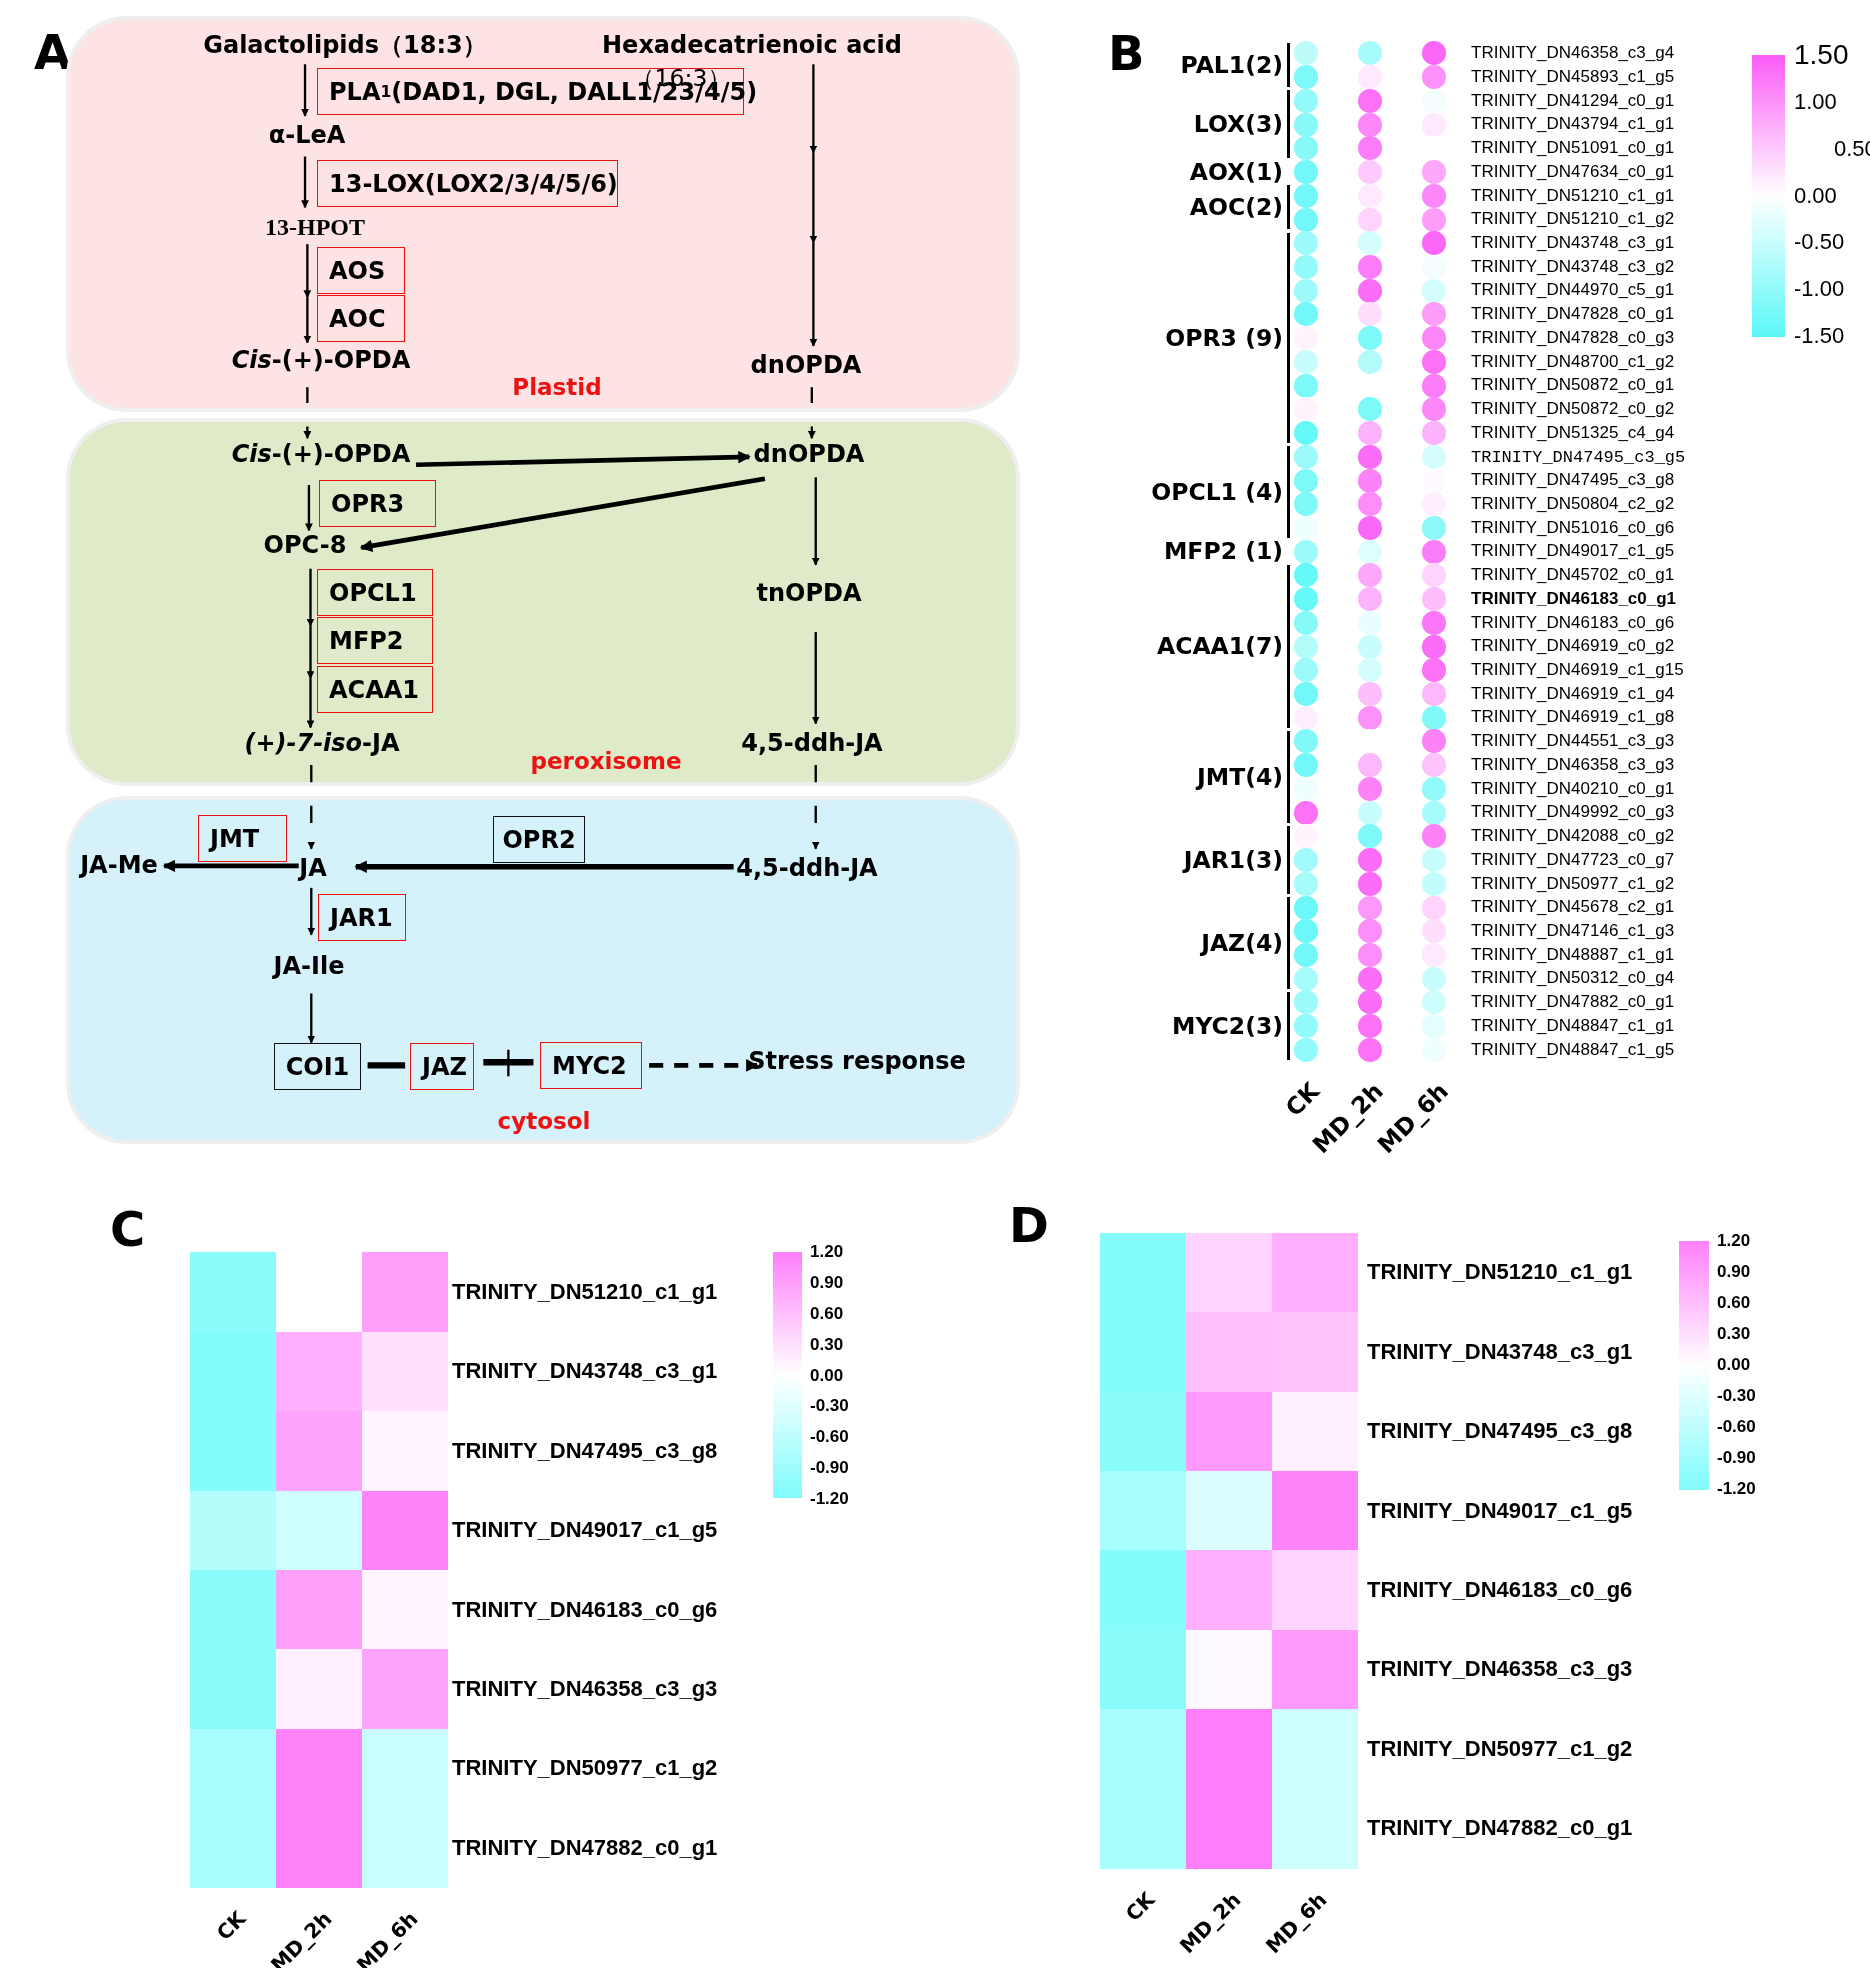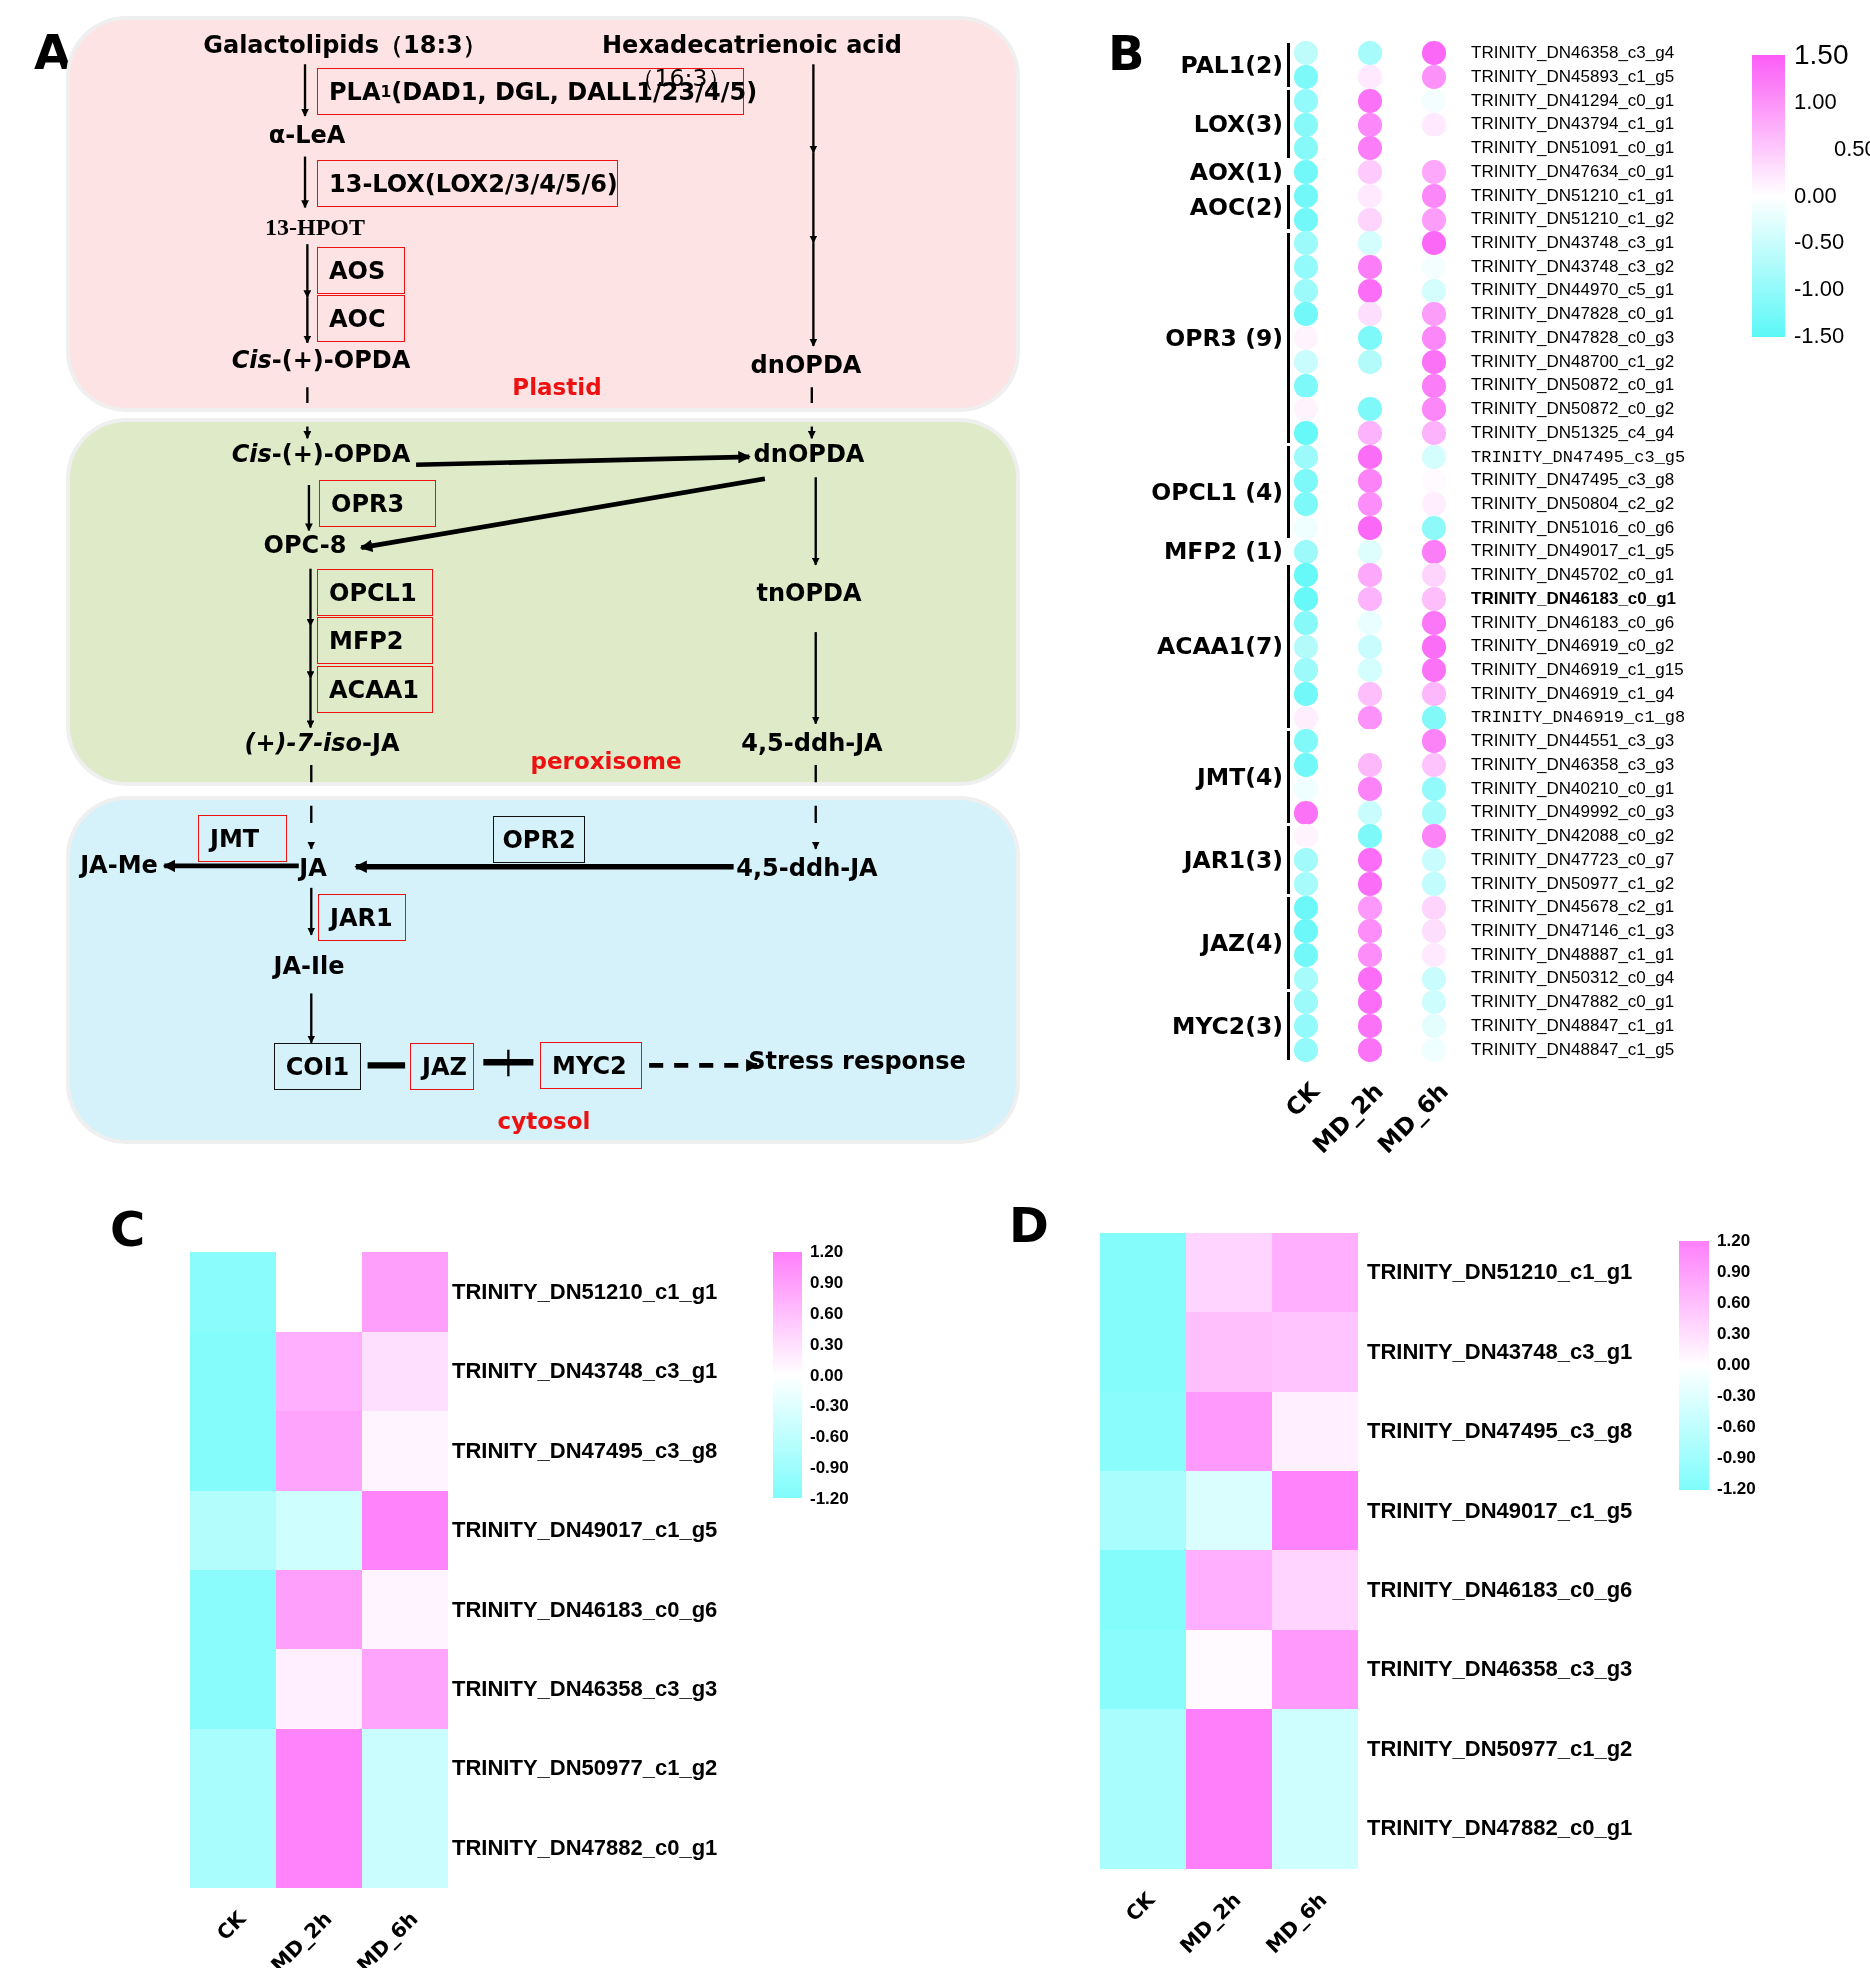--- a/index.html
+++ b/index.html
@@ -230,21 +230,21 @@
     <div class="abs" style="left:1358px;top:658px;width:23.5px;height:23.5px;border-radius:50%;background:rgb(212,253,253);" title="TRINITY_DN46919_c1_g15 MD_2h: -0.4"></div>
     <div class="abs" style="left:1422px;top:658px;width:23.5px;height:23.5px;border-radius:50%;background:rgb(252,114,247);" title="TRINITY_DN46919_c1_g15 MD_6h: 1.3"></div>
     <div class="gene-label" style="left:1471px;top:670px;">TRINITY_DN46919_c1_g15</div>
     <div class="abs" style="left:1294px;top:682px;width:23.5px;height:23.5px;border-radius:50%;background:rgb(114,248,248);" title="TRINITY_DN46919_c1_g4 CK: -1.3"></div>
     <div class="abs" style="left:1358px;top:682px;width:23.5px;height:23.5px;border-radius:50%;background:rgb(253,190,251);" title="TRINITY_DN46919_c1_g4 MD_2h: 0.6"></div>
     <div class="abs" style="left:1422px;top:682px;width:23.5px;height:23.5px;border-radius:50%;background:rgb(253,184,251);" title="TRINITY_DN46919_c1_g4 MD_6h: 0.65"></div>
     <div class="gene-label" style="left:1471px;top:694px;">TRINITY_DN46919_c1_g4</div>
     <div class="abs" style="left:1294px;top:706px;width:23.5px;height:23.5px;border-radius:50%;background:rgb(255,239,254);" title="TRINITY_DN46919_c1_g8 CK: 0.15"></div>
     <div class="abs" style="left:1358px;top:706px;width:23.5px;height:23.5px;border-radius:50%;background:rgb(252,146,249);" title="TRINITY_DN46919_c1_g8 MD_2h: 1"></div>
     <div class="abs" style="left:1422px;top:706px;width:23.5px;height:23.5px;border-radius:50%;background:rgb(130,249,249);" title="TRINITY_DN46919_c1_g8 MD_6h: -1.15"></div>
-    <div class="gene-label" style="left:1471px;top:717px;font-family:Liberation Mono, monospace;">TRINITY_DN46919_c1_g8</div>
+    <div class="gene-label" style="left:1471px;top:717px;">TRINITY_DN46919_c1_g8</div>
     <div class="abs" style="left:1294px;top:729px;width:23.5px;height:23.5px;border-radius:50%;background:rgb(130,249,249);" title="TRINITY_DN44551_c3_g3 CK: -1.15"></div>
     <div class="abs" style="left:1358px;top:729px;width:23.5px;height:23.5px;border-radius:50%;background:rgb(255,255,255);" title="TRINITY_DN44551_c3_g3 MD_2h: 0"></div>
     <div class="abs" style="left:1422px;top:729px;width:23.5px;height:23.5px;border-radius:50%;background:rgb(252,130,248);" title="TRINITY_DN44551_c3_g3 MD_6h: 1.15"></div>
     <div class="gene-label" style="left:1471px;top:741px;">TRINITY_DN44551_c3_g3</div>
     <div class="abs" style="left:1294px;top:753px;width:23.5px;height:23.5px;border-radius:50%;background:rgb(114,248,248);" title="TRINITY_DN46358_c3_g3 CK: -1.3"></div>
     <div class="abs" style="left:1358px;top:753px;width:23.5px;height:23.5px;border-radius:50%;background:rgb(253,184,251);" title="TRINITY_DN46358_c3_g3 MD_2h: 0.65"></div>
     <div class="abs" style="left:1422px;top:753px;width:23.5px;height:23.5px;border-radius:50%;background:rgb(254,195,252);" title="TRINITY_DN46358_c3_g3 MD_6h: 0.55"></div>
     <div class="gene-label" style="left:1471px;top:765px;">TRINITY_DN46358_c3_g3</div>
     <div class="abs" style="left:1294px;top:777px;width:23.5px;height:23.5px;border-radius:50%;background:rgb(239,254,254);" title="TRINITY_DN40210_c0_g1 CK: -0.15"></div>
     <div class="abs" style="left:1358px;top:777px;width:23.5px;height:23.5px;border-radius:50%;background:rgb(252,130,248);" title="TRINITY_DN40210_c0_g1 MD_2h: 1.15"></div>

